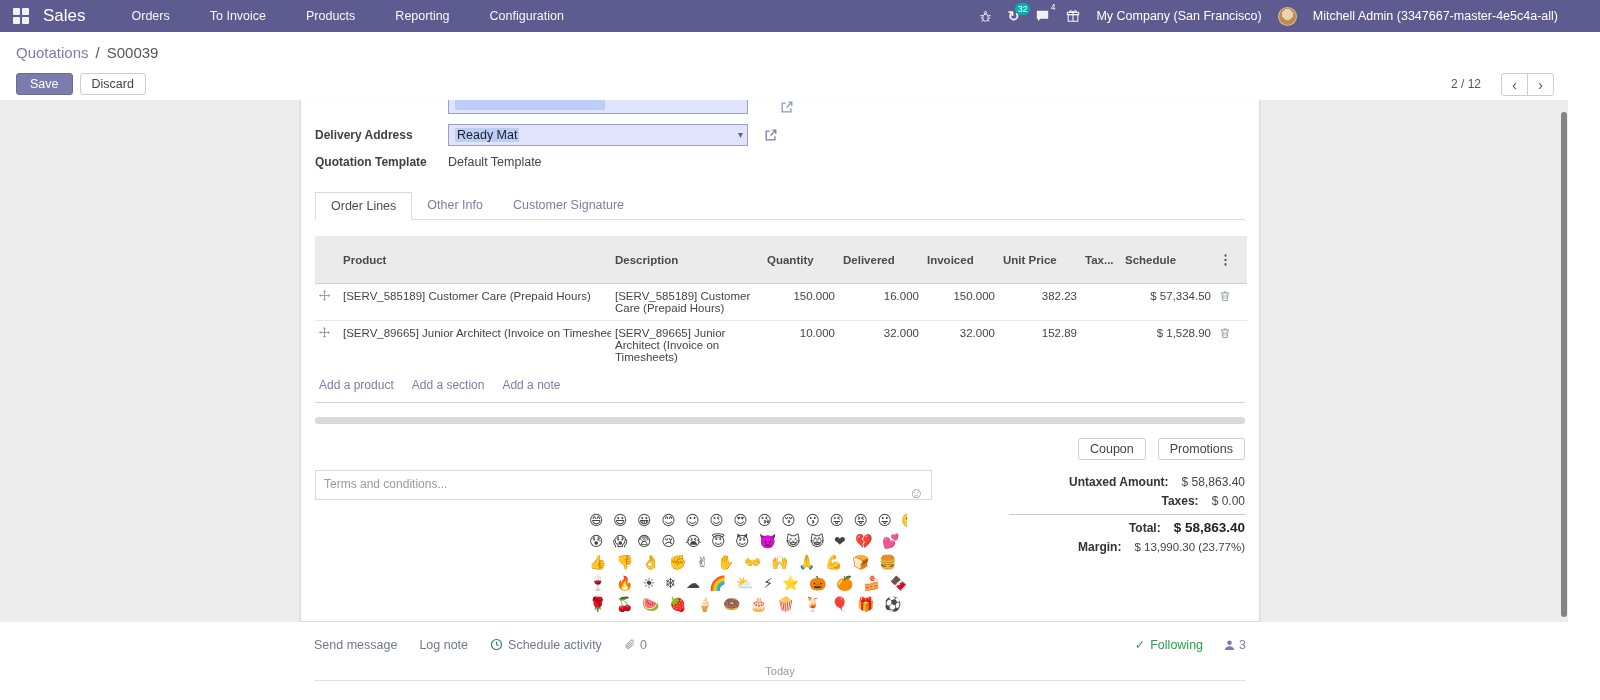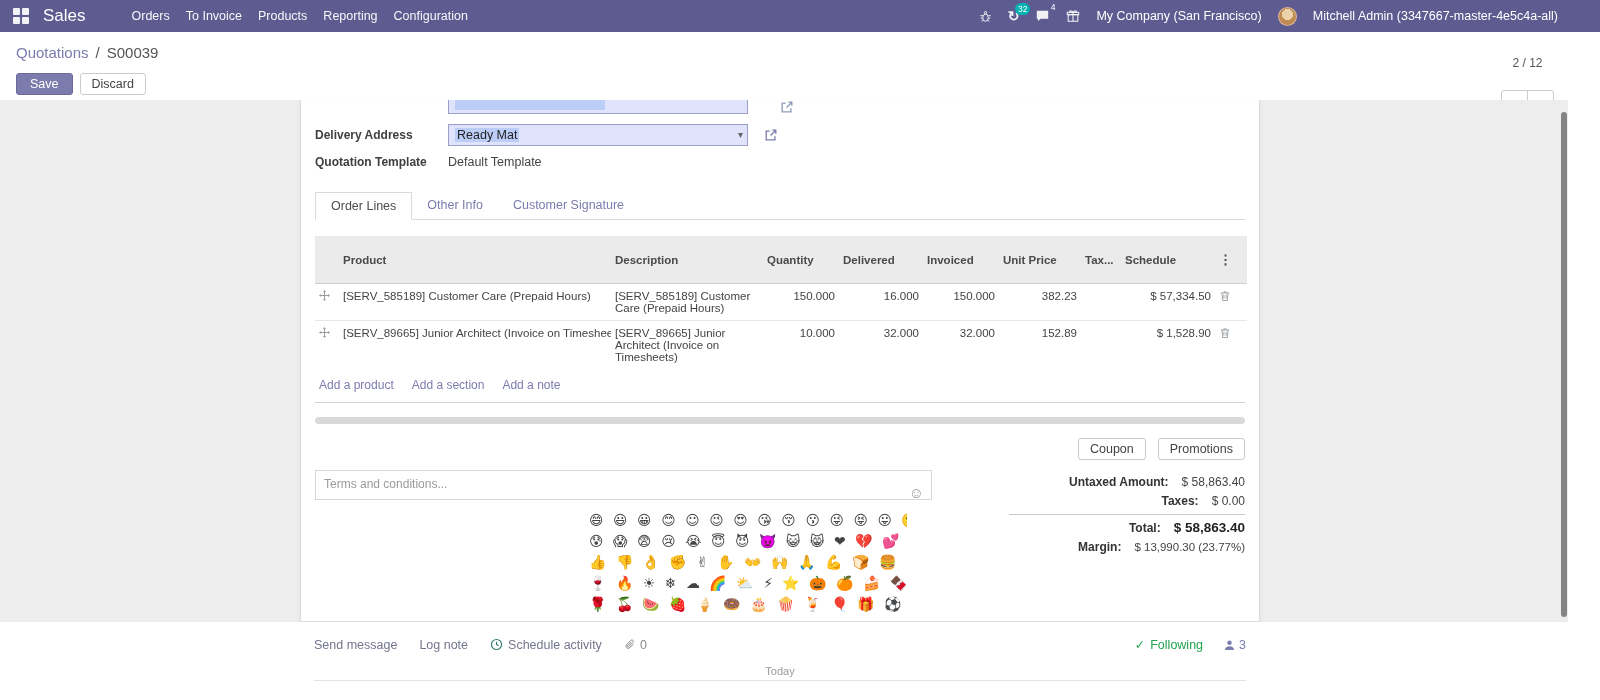--- a/index.html
+++ b/index.html
@@ -4,41 +4,41 @@
 <style>
   * { box-sizing: border-box; margin: 0; padding: 0; }
   html,body { width:1600px; height:700px; overflow:hidden; }
   body { font-family:"Liberation Sans", sans-serif; background:#fff; position:relative; font-size:12.5px; color:#444; }
 
   
   .navbar { height:32px; background:#5e5b90; color:#fff; display:flex; align-items:center; padding:0 42px 0 10px; }
   .apps-btn { width:17px; height:17px; display:grid; grid-template-columns:7px 7px; grid-template-rows:7px 7px; gap:2px; margin:0 13px 0 3px; cursor:pointer; }
   .apps-btn span { background:rgba(255,255,255,.92); border-radius:1px; }
   .app-title { font-size:17px; margin-right:46px; cursor:pointer; }
-  .nav-menu { display:flex; gap:16px; font-size:12.5px; }
+  .nav-menu { display:flex; gap:40px; font-size:12.5px; }
   .nav-menu span { cursor:pointer; color:rgba(255,255,255,.95); }
   .systray { margin-left:auto; display:flex; align-items:center; gap:16px; }
   .tray-icon { position:relative; display:flex; align-items:center; color:rgba(255,255,255,.92); cursor:pointer; }
   .tray-icon .glyph { font-size:14px; font-weight:bold; line-height:14px; }
   .badge { position:absolute; font-size:8.5px; line-height:10px; }
   .badge.teal { top:-6px; right:-11px; background:#00b3b0; color:#fff; padding:1px 3px; border-radius:7px; }
   .badge.plain { top:-7px; right:-5px; color:#fff; }
   .company, .username { font-size:12.5px; cursor:pointer; white-space:nowrap; }
   .avatar { width:19px; height:19px; border-radius:50%; background:radial-gradient(circle at 50% 38%, #ecd2a8 0 40%, #c08b52 41% 100%); border:1px solid rgba(255,255,255,.4); cursor:pointer; }
 
   
   .breadcrumb-bar { height:40px; background:#fff; display:flex; align-items:center; padding:0 16px; font-size:15px; }
   .bc-link { color:#7c7bad; cursor:pointer; }
   .bc-sep { margin:0 7px; color:#555; }
   .bc-current { color:#555; }
   .control-bar { height:28px; background:#fff; display:flex; align-items:center; padding:0 46px 4px 16px; }
   .btn { font-size:12.5px; padding:3px 11px; border-radius:3px; cursor:pointer; border:1px solid #ccc; background:#fff; color:#444; font-family:inherit; }
   .btn.primary { background:#7c7bad; border-color:#6b6a99; color:#fff; padding:3px 13px; }
   .btn + .btn { margin-left:7px;text-align:center; }
-  .pager { margin-left:auto; display:flex; align-items:center; gap:20px;flex-direction:column; }
+  .pager { margin-left:auto; display:flex; align-items:center; gap:20px; }
   .pager-text { font-size:12px; color:#555; cursor:pointer; }
   .pager-btns { display:flex; }
   .pager-btn { width:27px; height:23px; border:1px solid #ccc; background:#fff; display:flex; align-items:center; justify-content:center; font-size:15px; color:#555; cursor:pointer; }
   .pager-btn.prev { border-radius:3px 0 0 3px; }
   .pager-btn.next { border-radius:0 3px 3px 0; margin-left:-1px; }
 
   
   .content { position:absolute; top:100px; left:0; width:1600px; height:522px; background:#ededed; }
   .sheet { position:absolute; left:300px; top:0; width:960px; height:522px; background:#fff; border:1px solid #dcdcdc; border-top:none; box-shadow:0 1px 3px rgba(0,0,0,.08); padding:0 14px; overflow:hidden; }
 

